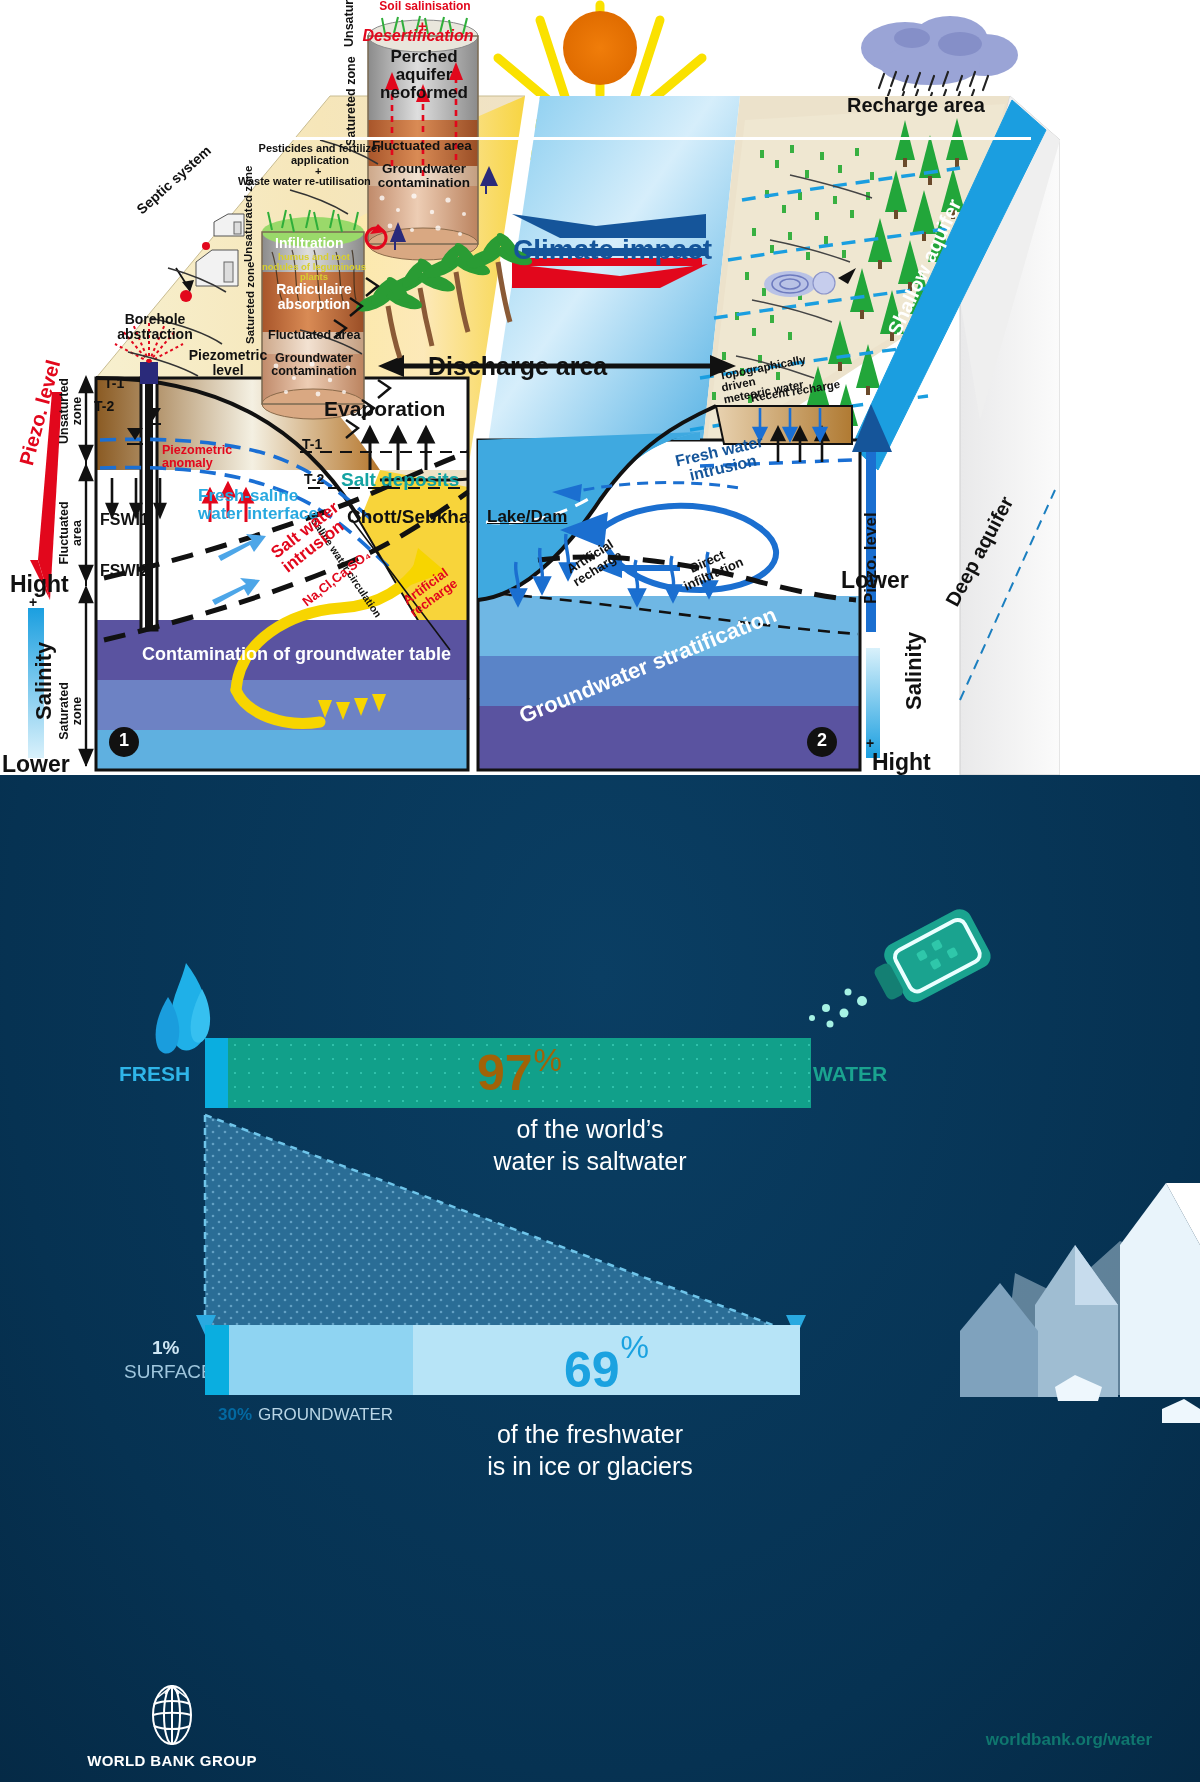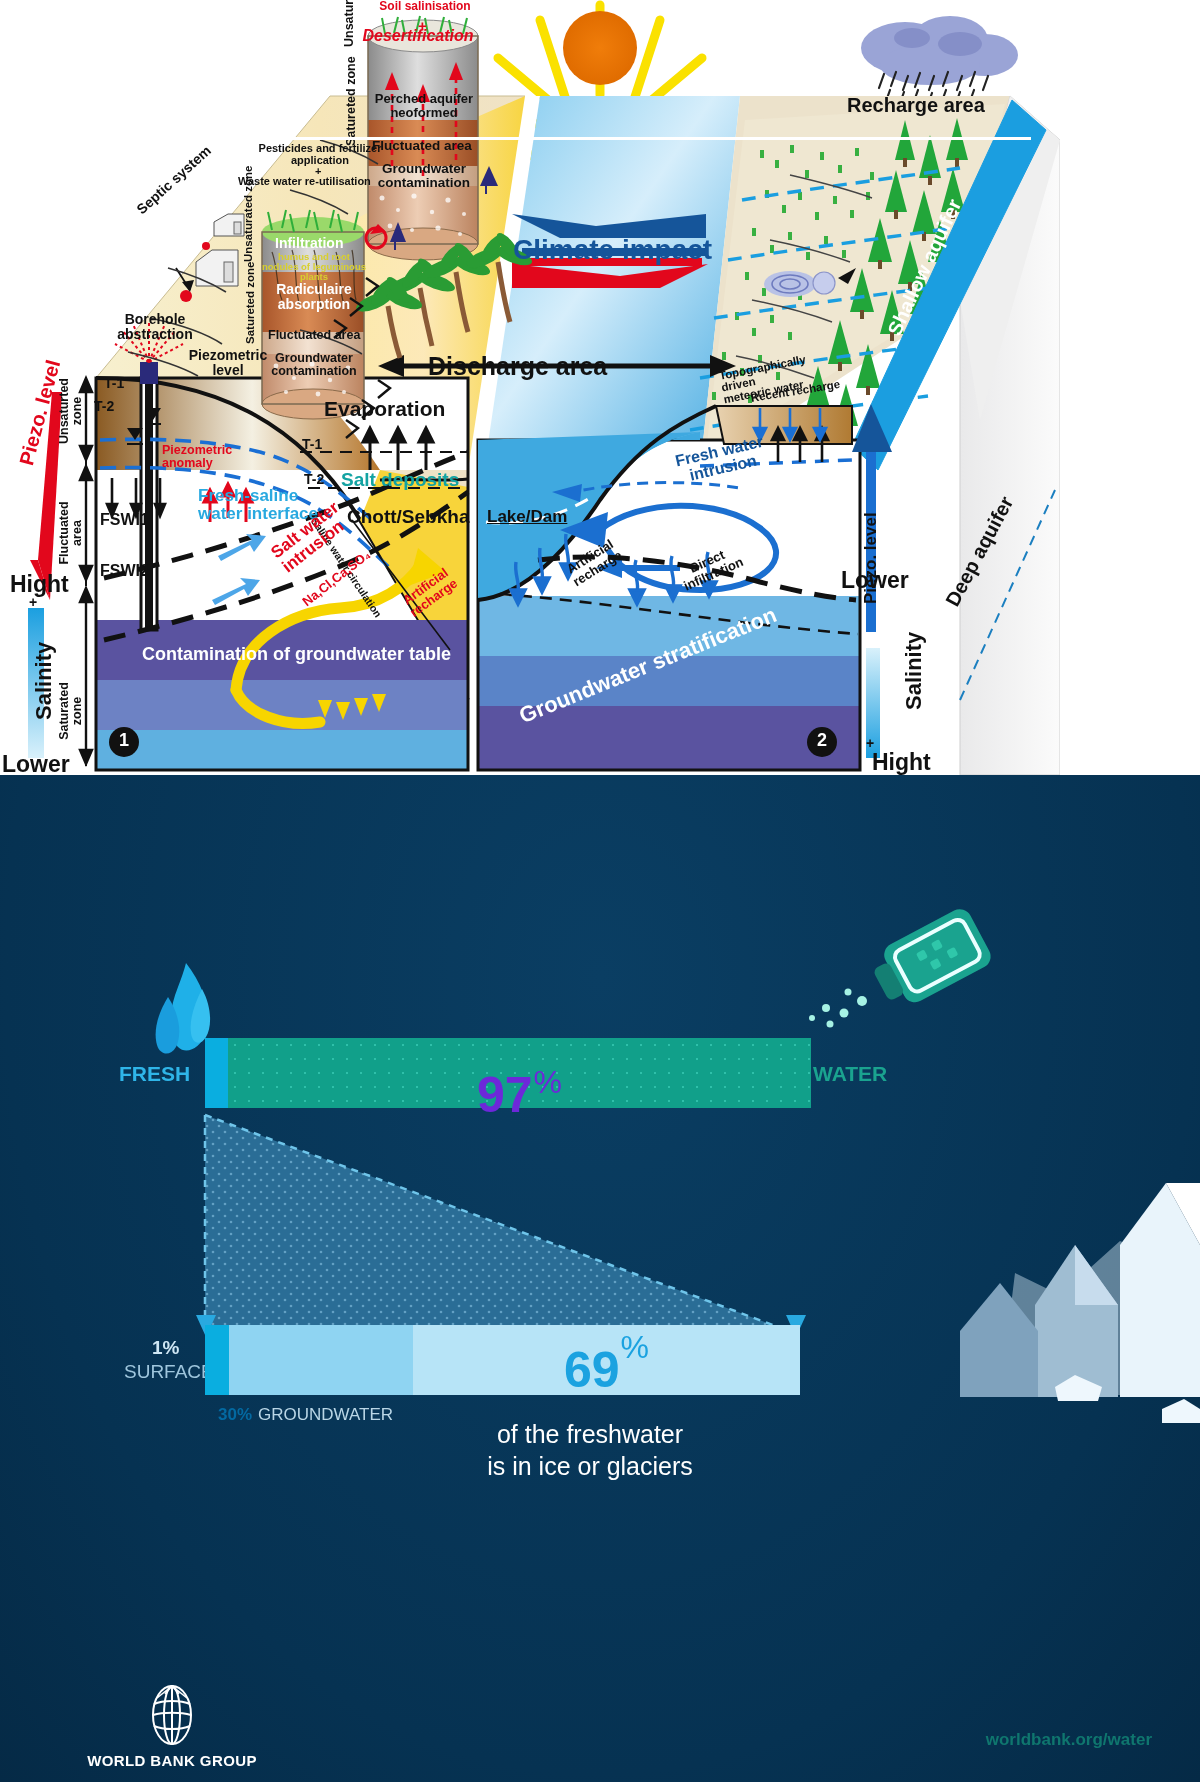--- a/index.html
+++ b/index.html
@@ -31,22 +31,22 @@
   #title-rule{position:absolute;left:165px;top:137px;width:866px;height:3px;background:#fff;}
 
   .barlabel{position:absolute;font-weight:bold;font-family:"Liberation Sans",sans-serif;}
 
   
   #saltbar{position:absolute;left:228px;top:1038px;width:583px;height:70px;
       background:#11a08a;
       background-image:radial-gradient(#2fc0aa 1.2px, transparent 1.3px);
       background-size:14px 14px;}
   #saltbar-cap{position:absolute;left:205px;top:1038px;width:24px;height:70px;background:#0aaee0;}
-  #pct97{position:absolute;left:228px;top:1060px;width:583px;height:70px;
-      display:flex;align-items:center;justify-content:center;color:#6d28d9;}
+  #pct97{position:absolute;left:228px;top:1038px;width:583px;height:70px;
+      display:flex;align-items:center;justify-content:center;color:#a16207;}
   .bignum{font-size:50px;font-weight:bold;line-height:1;}
   .bigpct{font-size:32px;font-weight:normal;line-height:1;margin-left:1px;align-self:flex-start;margin-top:6px;}
 
   #saltcaption{position:absolute;left:380px;top:1113px;width:420px;text-align:center;
       color:#fff;font-size:25px;line-height:1.28;}
 
   
   #freshbar{position:absolute;left:228px;top:1325px;width:572px;height:70px;background:#b7e4f7;}
   #gwseg{position:absolute;left:228px;top:1325px;width:185px;height:70px;background:#8fd4f2;}
   #freshbar-cap{position:absolute;left:205px;top:1325px;width:24px;height:70px;background:#0aaee0;}
@@ -660,21 +660,21 @@
         <path d="M290,190 C312,196 332,204 348,214"></path>
         <path d="M128,352 C154,358 180,366 198,376"></path>
         <path d="M300,330 C324,336 346,344 362,354"></path>
         <path d="M320,140 C342,146 362,154 378,164"></path>
       </g>
     </svg>
 
     <div class="dlabel wrap red" style="left:300px;top:0px;width:250px;font-size:12px;">Soil salinisation</div>
     <div class="dlabel red" style="left:418px;top:18px;font-size:15px;">+</div>
     <div class="dlabel wrap red" style="left:308px;top:28px;width:220px;font-size:16px;font-style:italic;">Desertification</div>
-    <div class="dlabel wrap" style="left:363px;top:48px;width:122px;font-size:13px;margin-top:44px;">Perched aquifer<br>neoformed</div>
+    <div class="dlabel wrap" style="left:363px;top:48px;width:122px;font-size:17px;">Perched aquifer<br>neoformed</div>
     <div class="dlabel" style="left:343px;top:47px;font-size:12.5px;transform:rotate(-90deg);transform-origin:left top;">Unsaturated zone</div>
     <div class="dlabel" style="left:345px;top:146px;font-size:12.5px;transform:rotate(-90deg);transform-origin:left top;">Satureted zone</div>
     <div class="dlabel" style="left:372px;top:139px;font-size:13.5px;">Fluctuated area</div>
     <div class="dlabel wrap" style="left:366px;top:162px;width:116px;font-size:13.5px;">Groundwater<br>contamination</div>
 
     <div class="dlabel wrap" style="left:240px;top:143px;width:160px;font-size:11px;">Pesticides and fertilizer<br>application</div>
     <div class="dlabel" style="left:315px;top:166px;font-size:11px;">+</div>
     <div class="dlabel" style="left:238px;top:176px;font-size:11px;">Waste water re-utilisation</div>
     <div class="dlabel white" style="left:275px;top:236px;font-size:14px;">Infiltration</div>
     <div class="dlabel wrap" style="left:262px;top:252px;width:104px;font-size:9.5px;color:#d8cf2e;">humus and root<br>nodules of leguminous<br>plants</div>
@@ -810,20 +810,21 @@
 
   <div class="barlabel" style="left:119px;top:1062px;font-size:21px;color:#2fb5e8;">FRESH</div>
   <div class="barlabel" style="left:813px;top:1062px;font-size:21px;color:#1aa38f;">WATER</div>
 
   <div id="saltbar-cap"></div>
   <div id="saltbar"></div>
   <div id="pct97">
     <span class="bignum">97</span>
       <span class="bigpct">%</span>
   </div>
+  <div id="saltcaption">of the world’s<br>water is saltwater</div>
 
   <div class="barlabel" style="left:152px;top:1337px;font-size:19px;color:#cfe7f5;">1%</div>
   <div class="barlabel" style="left:124px;top:1361px;font-size:19px;color:#9fc6dd;font-weight:normal;">SURFACE</div>
 
   <div id="freshbar"></div>
   <div id="gwseg"></div>
   <div id="freshbar-cap"></div>
   <div id="pct69">
     <span class="bignum">69</span>
       <span class="bigpct">%</span>

